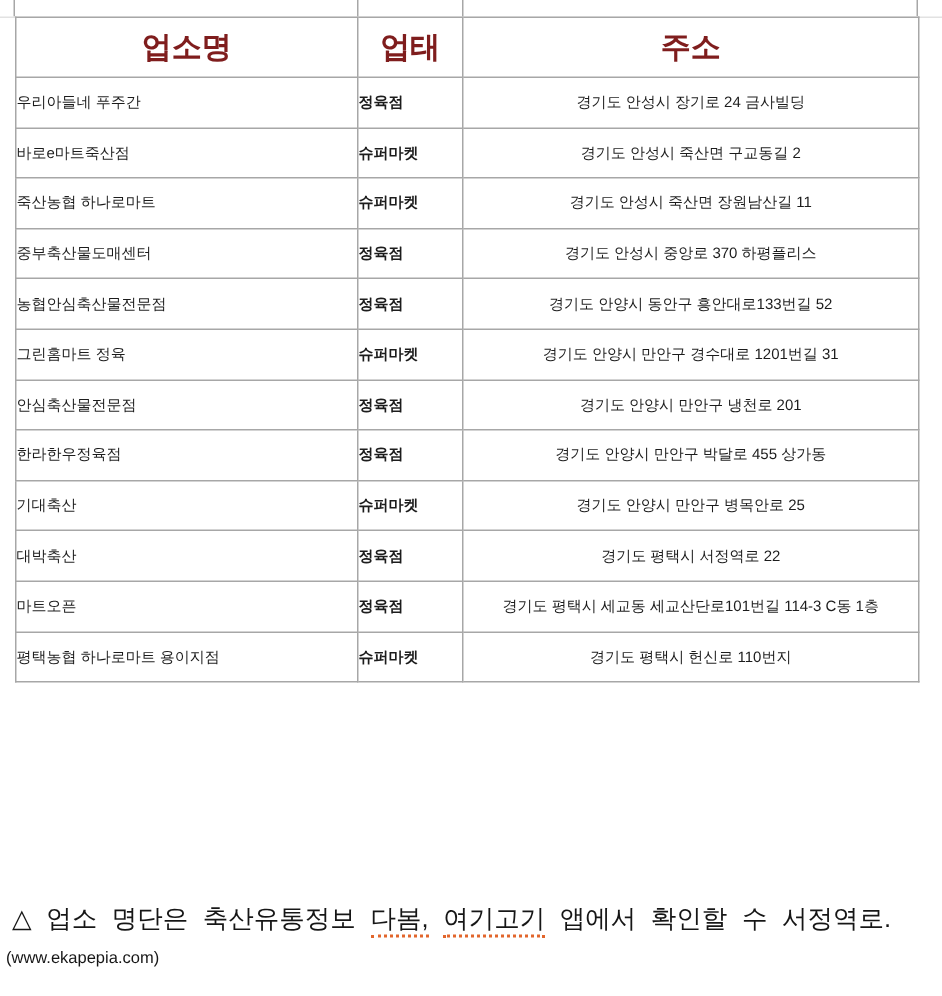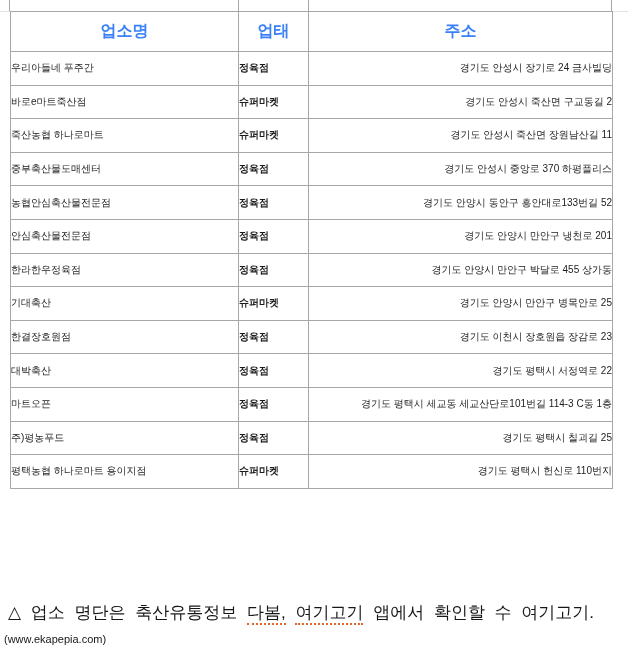--- a/index.html
+++ b/index.html
@@ -16,29 +16,29 @@
 
   table.biz{
     position:absolute;left:10px;top:11px;width:602px;
     border-collapse:collapse;table-layout:fixed;background:#fff;
   }
   table.biz th, table.biz td{
     border:1px solid var(--border,#a7a7a7);
     white-space:nowrap;overflow:hidden;
   }
   table.biz th{
-    height:39px;font-size:16px;font-weight:bold;text-align:center;color:#3b82f6;
+    height:39px;font-size:20px;font-weight:bold;text-align:center;color:#7f1d1d;
     padding:0;
   }
   table.biz td{
     height:32.6px;font-size:10px;color:var(--text,#1c1c1c);padding:0;margin-left:48px;
   }
   td.c-name{padding-left:8px;text-align:left;}
   td.c-type{text-align:left;font-weight:bold;}
-  td.c-addr{padding-left:9px;text-align:right;}
+  td.c-addr{padding-left:9px;text-align:center;}
 
   .footer{position:absolute;left:4px;top:601px;width:620px;}
   .note{margin:0;padding-left:4px;font-size:17px;word-spacing:5px;color:#161616;}
   .site{margin:9px 0 0 0;font-size:11px;color:#161616;}
   .misspell{border-bottom:2px dotted var(--spellcheck-underline,#e2662c);padding-bottom:1px;}
 </style>
 </head>
 <body>
 
 <div class="stub s1"></div>
@@ -85,68 +85,63 @@
     <td class="c-type">정육점</td>
     <td class="c-addr">경기도 안성시 중앙로 370 하평플리스</td>
   </tr>
 
   <tr>
     <td class="c-name">농협안심축산물전문점</td>
     <td class="c-type">정육점</td>
     <td class="c-addr">경기도 안양시 동안구 흥안대로133번길 52</td>
   </tr>
 
+  <tr>
+    <td class="c-name">그린홈마트 정육</td>
+    <td class="c-type">슈퍼마켓</td>
+    <td class="c-addr">경기도 안양시 만안구 경수대로 1201번길 31</td>
+  </tr>
 
   <tr>
     <td class="c-name">안심축산물전문점</td>
     <td class="c-type">정육점</td>
     <td class="c-addr">경기도 안양시 만안구 냉천로 201</td>
   </tr>
 
   <tr>
     <td class="c-name">한라한우정육점</td>
     <td class="c-type">정육점</td>
     <td class="c-addr">경기도 안양시 만안구 박달로 455 상가동</td>
   </tr>
 
   <tr>
     <td class="c-name">기대축산</td>
     <td class="c-type">슈퍼마켓</td>
     <td class="c-addr">경기도 안양시 만안구 병목안로 25</td>
   </tr>
 
 
-  <tr>
-    <td class="c-name">한결장호원점</td>
-    <td class="c-type">정육점</td>
-    <td class="c-addr">경기도 이천시 장호원읍 장감로 23</td>
-  </tr>
 
   <tr>
     <td class="c-name">대박축산</td>
     <td class="c-type">정육점</td>
     <td class="c-addr">경기도 평택시 서정역로 22</td>
   </tr>
 
   <tr>
     <td class="c-name">마트오픈</td>
     <td class="c-type">정육점</td>
     <td class="c-addr">경기도 평택시 세교동 세교산단로101번길 114-3 C동 1층</td>
   </tr>
 
-  <tr>
-    <td class="c-name">주)평농푸드</td>
-    <td class="c-type">정육점</td>
-    <td class="c-addr">경기도 평택시 칠괴길 25</td>
-  </tr>
 
   <tr>
     <td class="c-name">평택농협 하나로마트 용이지점</td>
     <td class="c-type">슈퍼마켓</td>
     <td class="c-addr">경기도 평택시 헌신로 110번지</td>
   </tr>
 </tbody>
 </table>
 
 <div class="footer">
-  <p class="note"><span>△ 업소 명단은 축산유통정보 </span><span class="misspell">다봄,</span><span> </span><span class="misspell">여기고기</span><span> 앱에서 확인할 수 여기고기.</span></p>
+  <p class="note"><span>△ 업소 명단은 축산유통정보 </span><span class="misspell">다봄,</span><span> </span><span class="misspell">여기고기</span><span> 앱에서 확인할 수 서정역로.</span></p>
   <p class="site">(www.ekapepia.com)</p>
 </div>
 
 </body></html>

